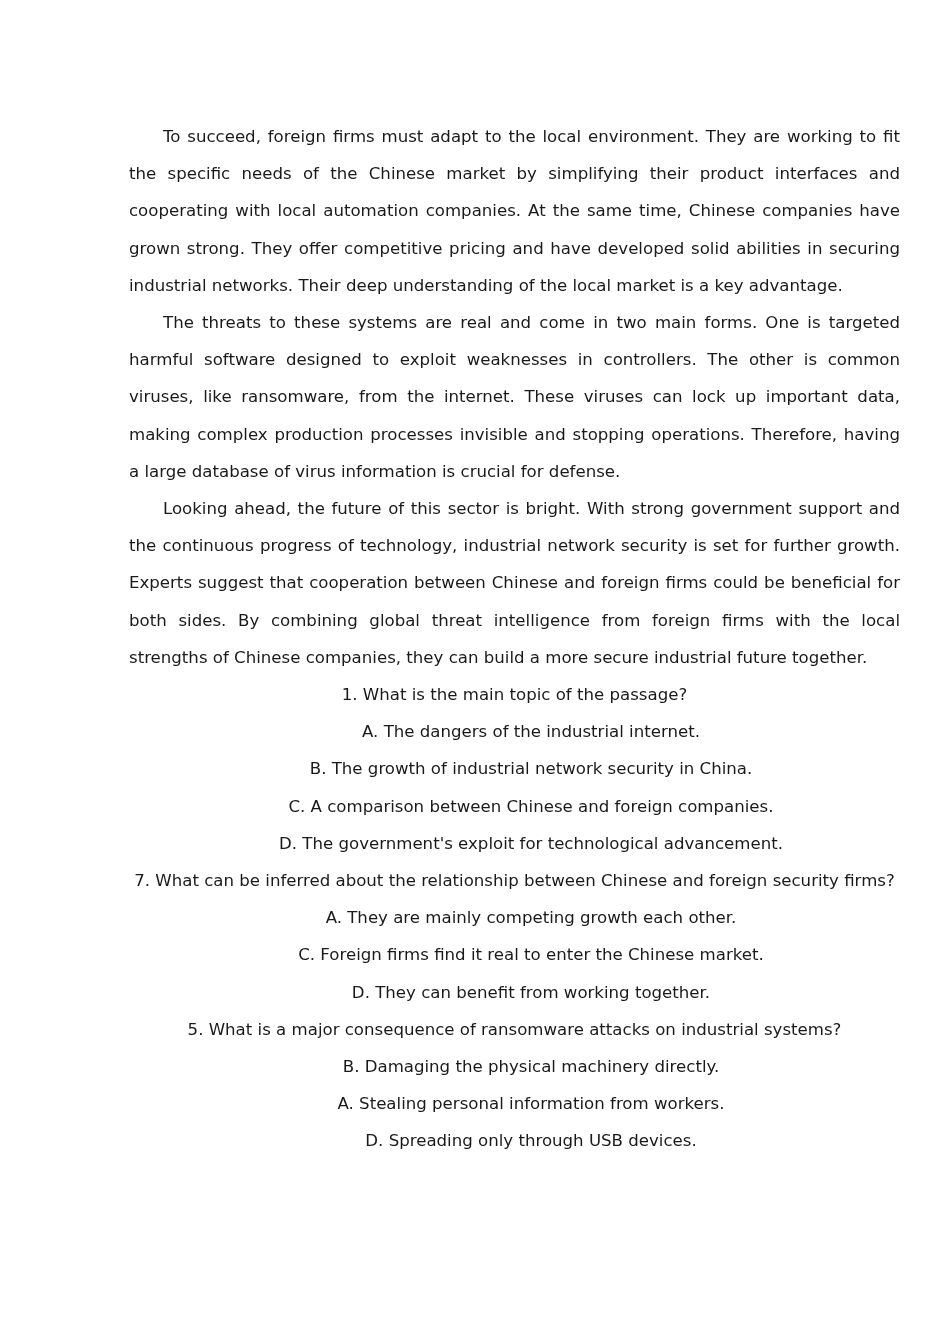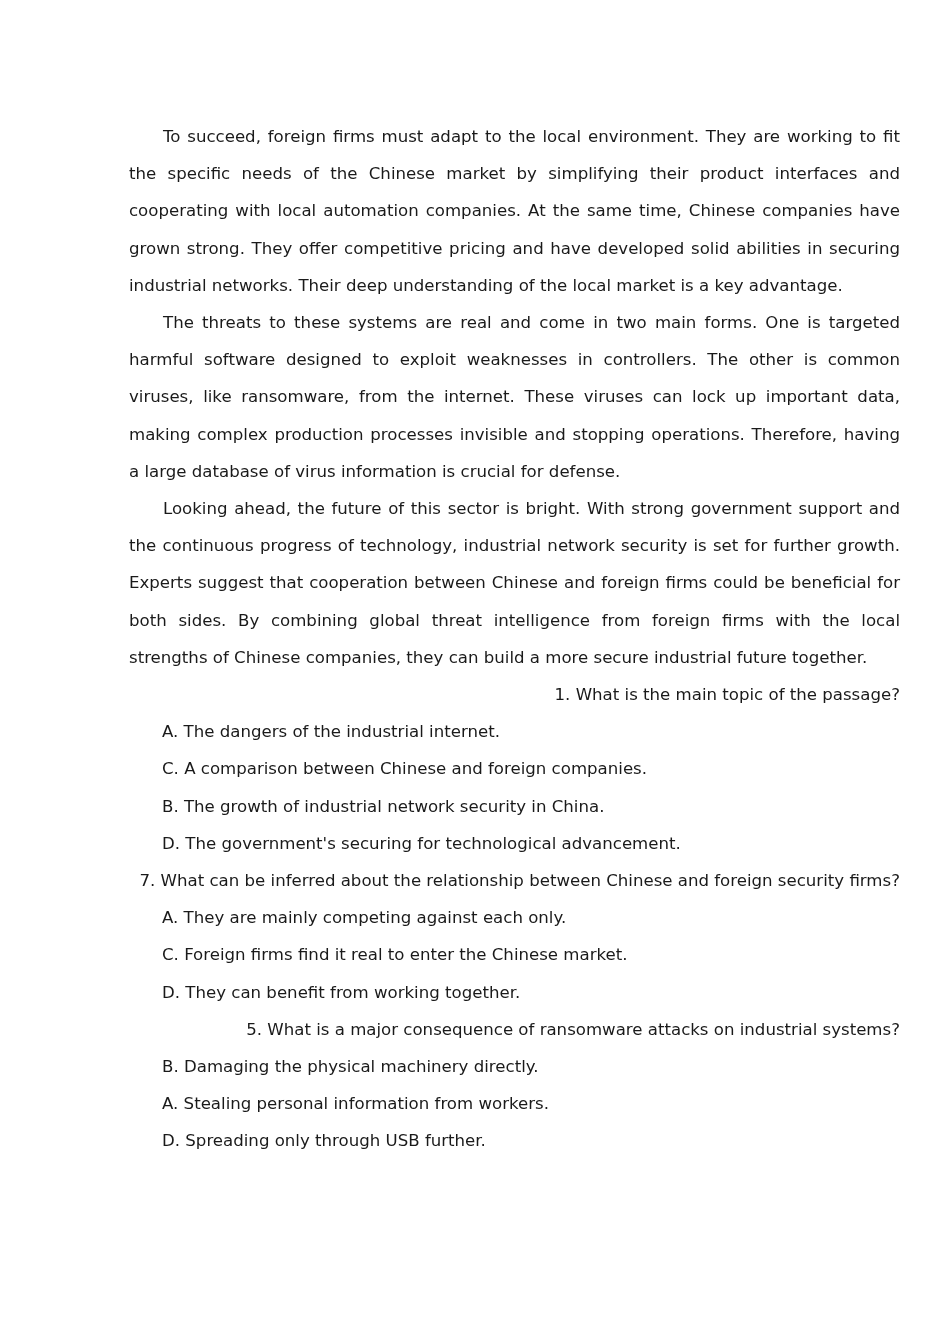--- a/index.html
+++ b/index.html
@@ -41,61 +41,61 @@
   .para:last-of-type {
     text-align: justify;
   }
   .qblock {
     margin: 0;
     padding: 0;
   }
   .question {
     font-size: 16.6px;
     line-height: 37.2px;
-    text-align: right;
+    text-align: center;
     margin: 0;
     padding: 0;
     text-indent: 0;
   }
   .option {
     font-size: 16.6px;
     line-height: 37.2px;
-    text-align: left;
+    text-align: center;
     margin: 0;
     padding: 0;
     text-indent: 0;
     padding-left: 33px;
   }
 </style>
 </head>
 <body>
 
 <div class="page">
   <div class="content">
 
     <p class="para">To succeed, foreign firms must adapt to the local environment. They are working to fit the specific needs of the Chinese market by simplifying their product interfaces and cooperating with local automation companies. At the same time, Chinese companies have grown strong. They offer competitive pricing and have developed solid abilities in securing industrial networks. Their deep understanding of the local market is a key advantage.</p>
     <p class="para">The threats to these systems are real and come in two main forms. One is targeted harmful software designed to exploit weaknesses in controllers. The other is common viruses, like ransomware, from the internet. These viruses can lock up important data, making complex production processes invisible and stopping operations. Therefore, having a large database of virus information is crucial for defense.</p>
     <p class="para">Looking ahead, the future of this sector is bright. With strong government support and the continuous progress of technology, industrial network security is set for further growth. Experts suggest that cooperation between Chinese and foreign firms could be beneficial for both sides. By combining global threat intelligence from foreign firms with the local strengths of Chinese companies, they can build a more secure industrial future together.</p>
 
     <div class="qblock">
       <p class="question">1. What is the main topic of the passage?</p>
       <p class="option">A. The dangers of the industrial internet.</p>
+      <p class="option">B. The growth of industrial network security in China.</p>
       <p class="option">C. A comparison between Chinese and foreign companies.</p>
-      <p class="option">B. The growth of industrial network security in China.</p>
-      <p class="option">D. The government's securing for technological advancement.</p>
+      <p class="option">D. The government's exploit for technological advancement.</p>
     </div>
 
     <div class="qblock">
       <p class="question">7. What can be inferred about the relationship between Chinese and foreign security firms?</p>
-      <p class="option">A. They are mainly competing against each only.</p>
+      <p class="option">A. They are mainly competing growth each other.</p>
       <p class="option">C. Foreign firms find it real to enter the Chinese market.</p>
       <p class="option">D. They can benefit from working together.</p>
     </div>
 
     <div class="qblock">
       <p class="question">5. What is a major consequence of ransomware attacks on industrial systems?</p>
       <p class="option">B. Damaging the physical machinery directly.</p>
       <p class="option">A. Stealing personal information from workers.</p>
-      <p class="option">D. Spreading only through USB further.</p>
+      <p class="option">D. Spreading only through USB devices.</p>
     </div>
 
   </div>
 </div>
 
 </body></html>

